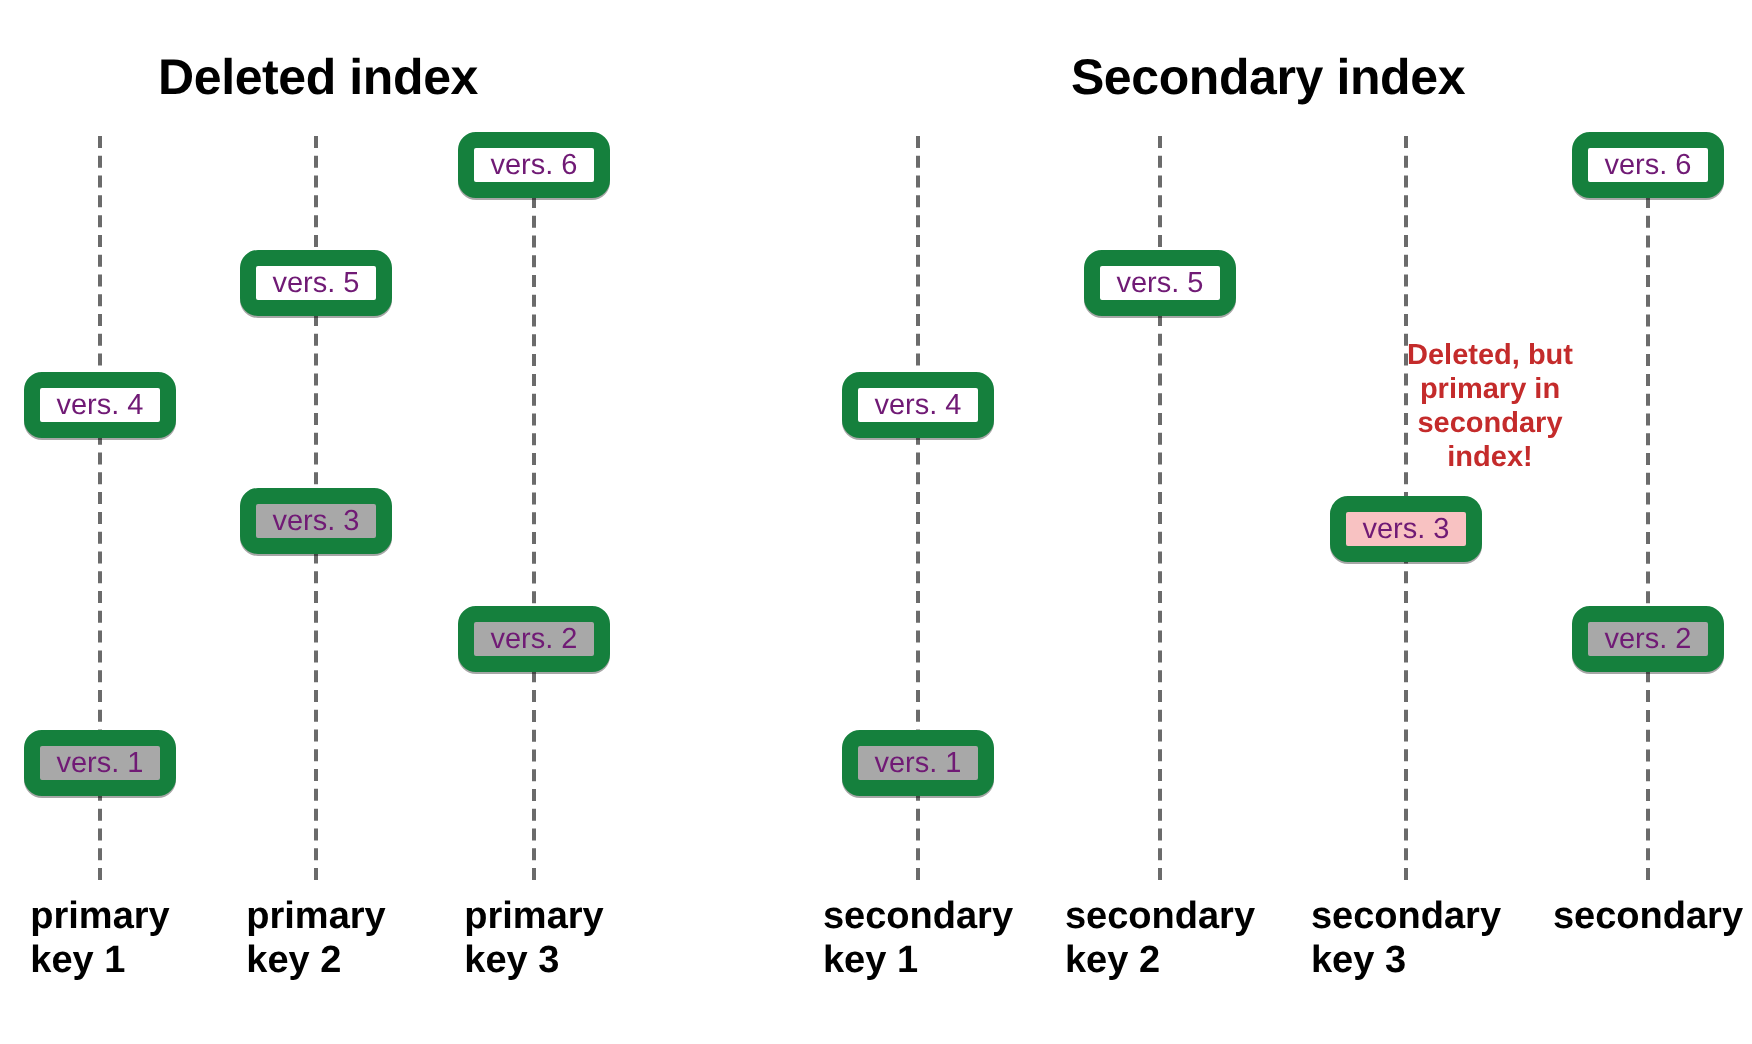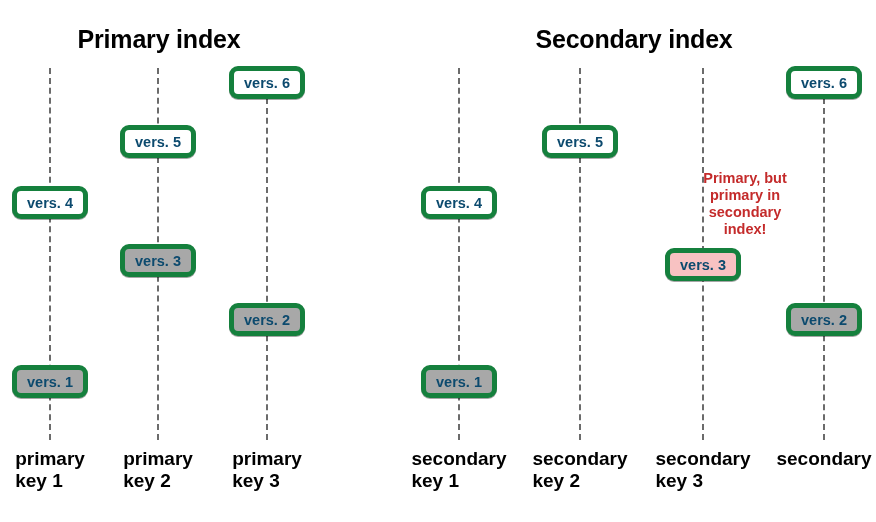--- a/index.html
+++ b/index.html
@@ -48,29 +48,29 @@
     text-align: left;
     transform: translateX(-50%);
     white-space: nowrap;
   }
   .key-label .ln { display: block; }
 
   .vbox {
     position: absolute;
     box-sizing: border-box;
     height: 33px;
-    border: 5px solid #15803d;
+    border: 8px solid #15803d;
     border-radius: 9px;
     background: #ffffff;
     display: flex;
     align-items: center;
     justify-content: center;
     font-size: 14.5px;
-    font-weight: bold;
-    color: #0c4a6e;
+    font-weight: normal;
+    color: #701a75;
     white-space: nowrap;
     transform: translateX(-50%);
     box-shadow: 0 1px 0 rgba(0,0,0,0.35);
   }
   .vbox.gray { background: #a8a8a8; }
   .vbox.pink { background: #f8c2c2; }
 
   .annotation {
     position: absolute;
     font-size: 14.5px;
@@ -81,21 +81,21 @@
     transform: translateX(-50%);
     white-space: nowrap;
   }
   .annotation .ln { display: block; }
 </style>
 </head>
 <body>
 
 <div id="canvas">
 
-  <div class="panel-title" style="left:159px; top:25px;">Primary index</div>
+  <div class="panel-title" style="left:159px; top:25px;">Deleted index</div>
 
   <div class="panel-title" style="left:634px; top:25px;">Secondary index</div>
 
   <div class="lane" style="left:50px; top:68px; height:372px;"></div>
   <div class="lane" style="left:158px; top:68px; height:372px;"></div>
   <div class="lane" style="left:267px; top:98px; height:342px;"></div>
 
   <div class="lane" style="left:459px; top:68px; height:372px;"></div>
   <div class="lane" style="left:580px; top:68px; height:372px;"></div>
   <div class="lane" style="left:703px; top:68px; height:372px;"></div>
@@ -114,21 +114,21 @@
   <div class="vbox gray" style="left:459px; top:365px; width:76px;">vers. 1</div>
 
   <div class="vbox" style="left:580px; top:125px; width:76px;">vers. 5</div>
 
   <div class="vbox pink" style="left:703px; top:248px; width:76px;">vers. 3</div>
 
   <div class="vbox" style="left:824px; top:66px; width:76px;">vers. 6</div>
   <div class="vbox gray" style="left:824px; top:303px; width:76px;">vers. 2</div>
 
   <div class="annotation" style="left:745px; top:170px;">
-    <span class="ln">Primary, but</span>
+    <span class="ln">Deleted, but</span>
     <span class="ln">primary in</span>
     <span class="ln">secondary</span>
     <span class="ln">index!</span>
   </div>
 
   <div class="key-label" style="left:50px; top:448px;">
     <span class="ln">primary</span>
     <span class="ln">key 1</span>
   </div>
   <div class="key-label" style="left:158px; top:448px;">

